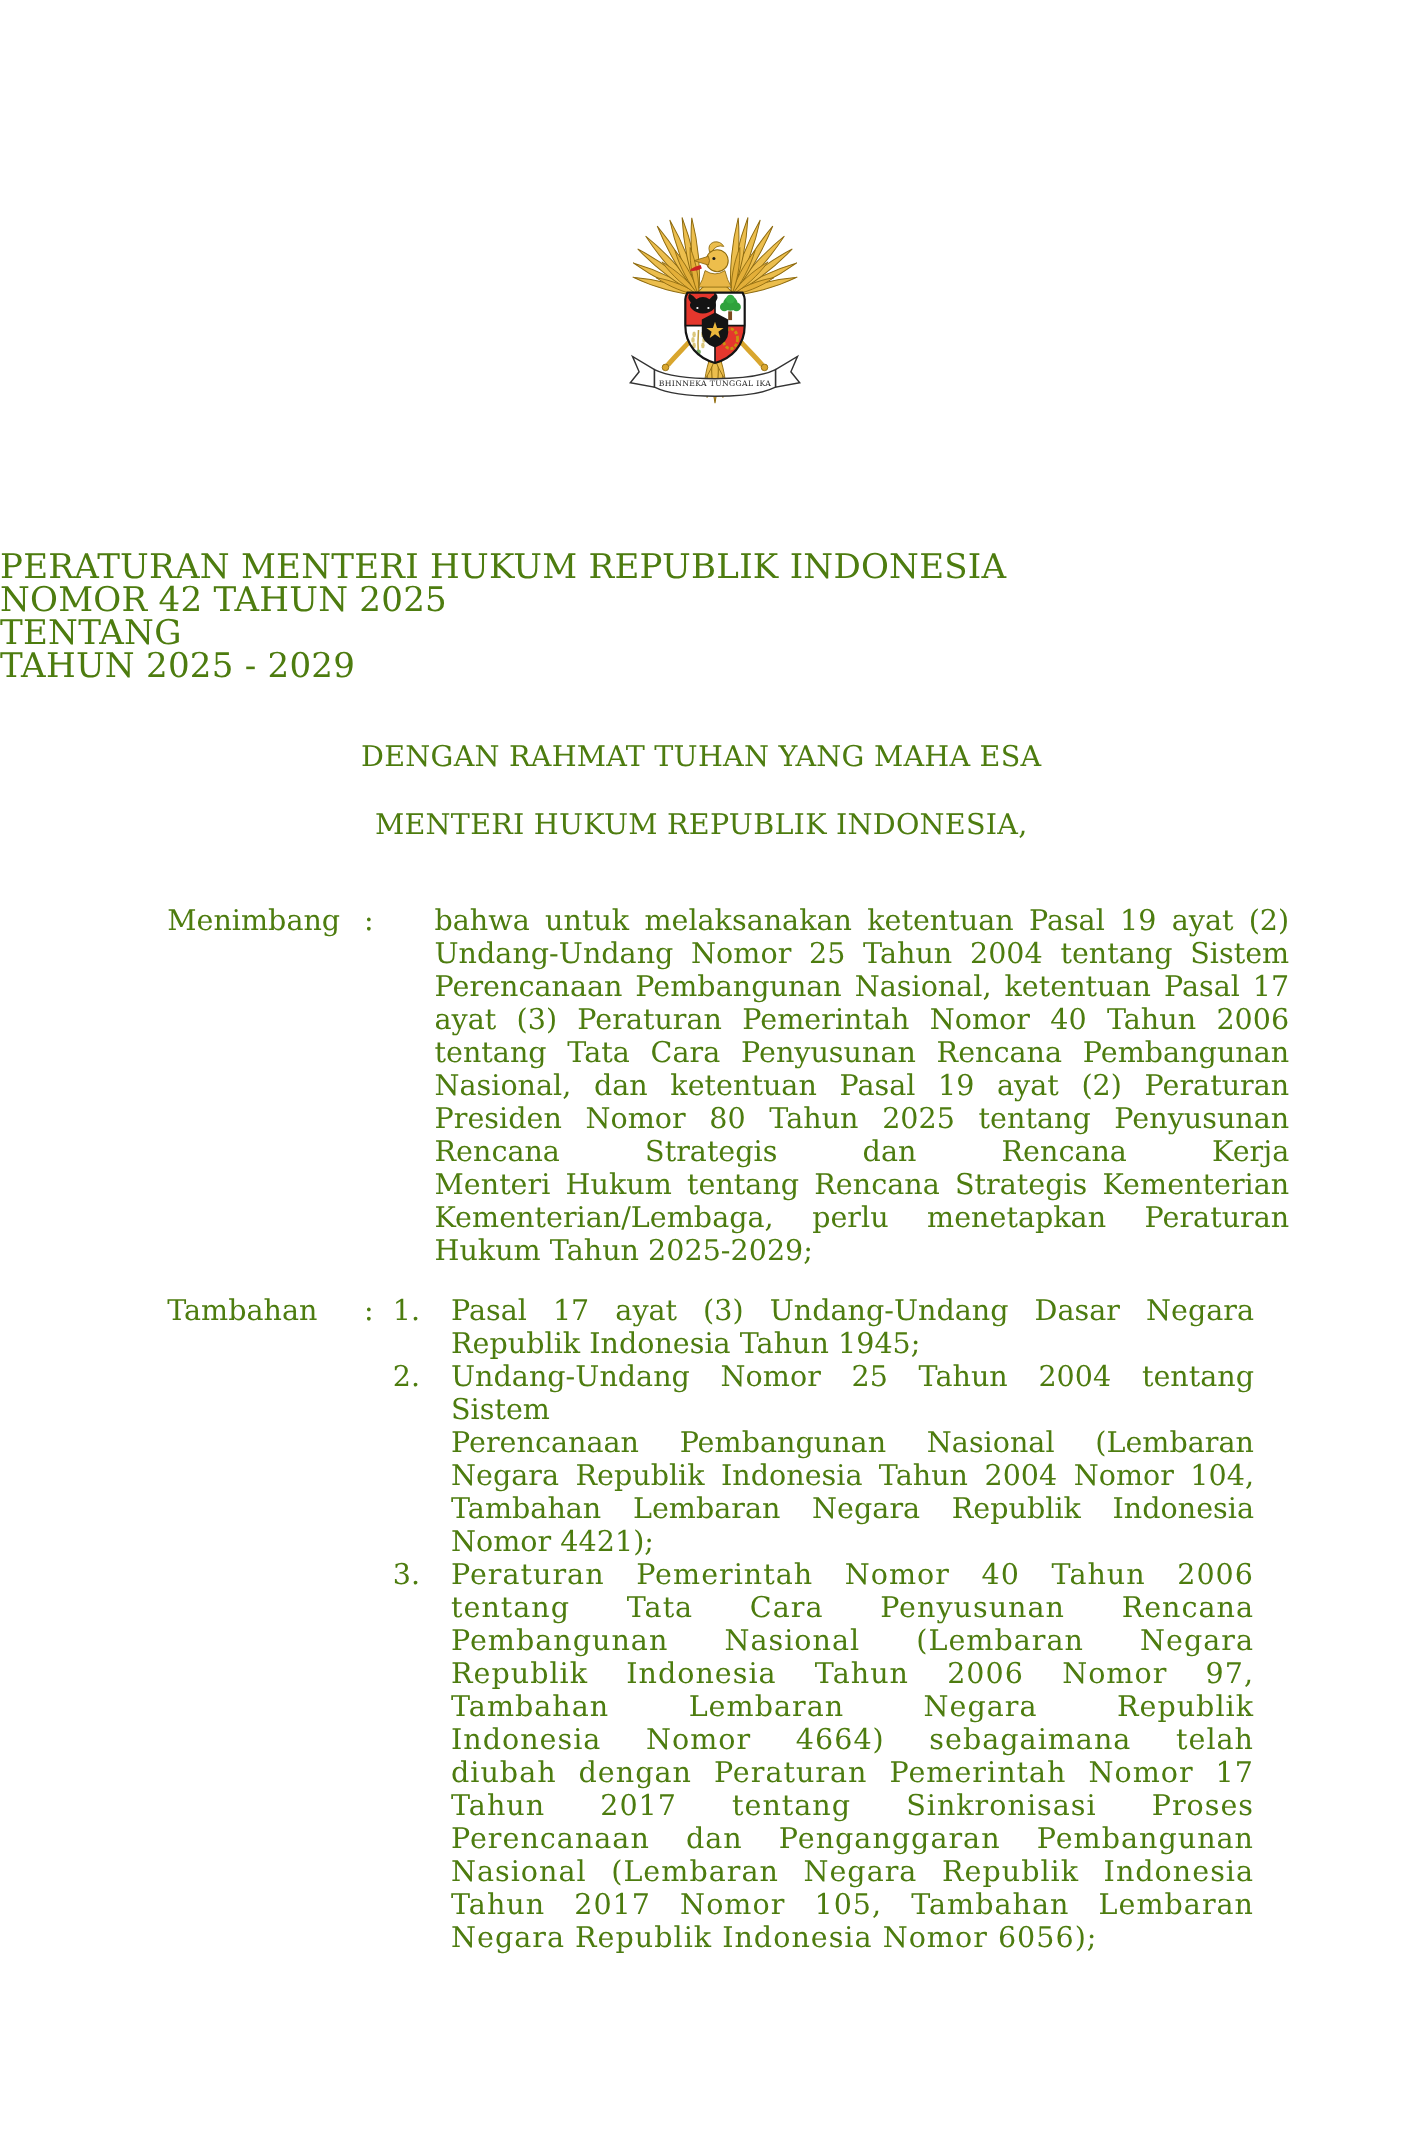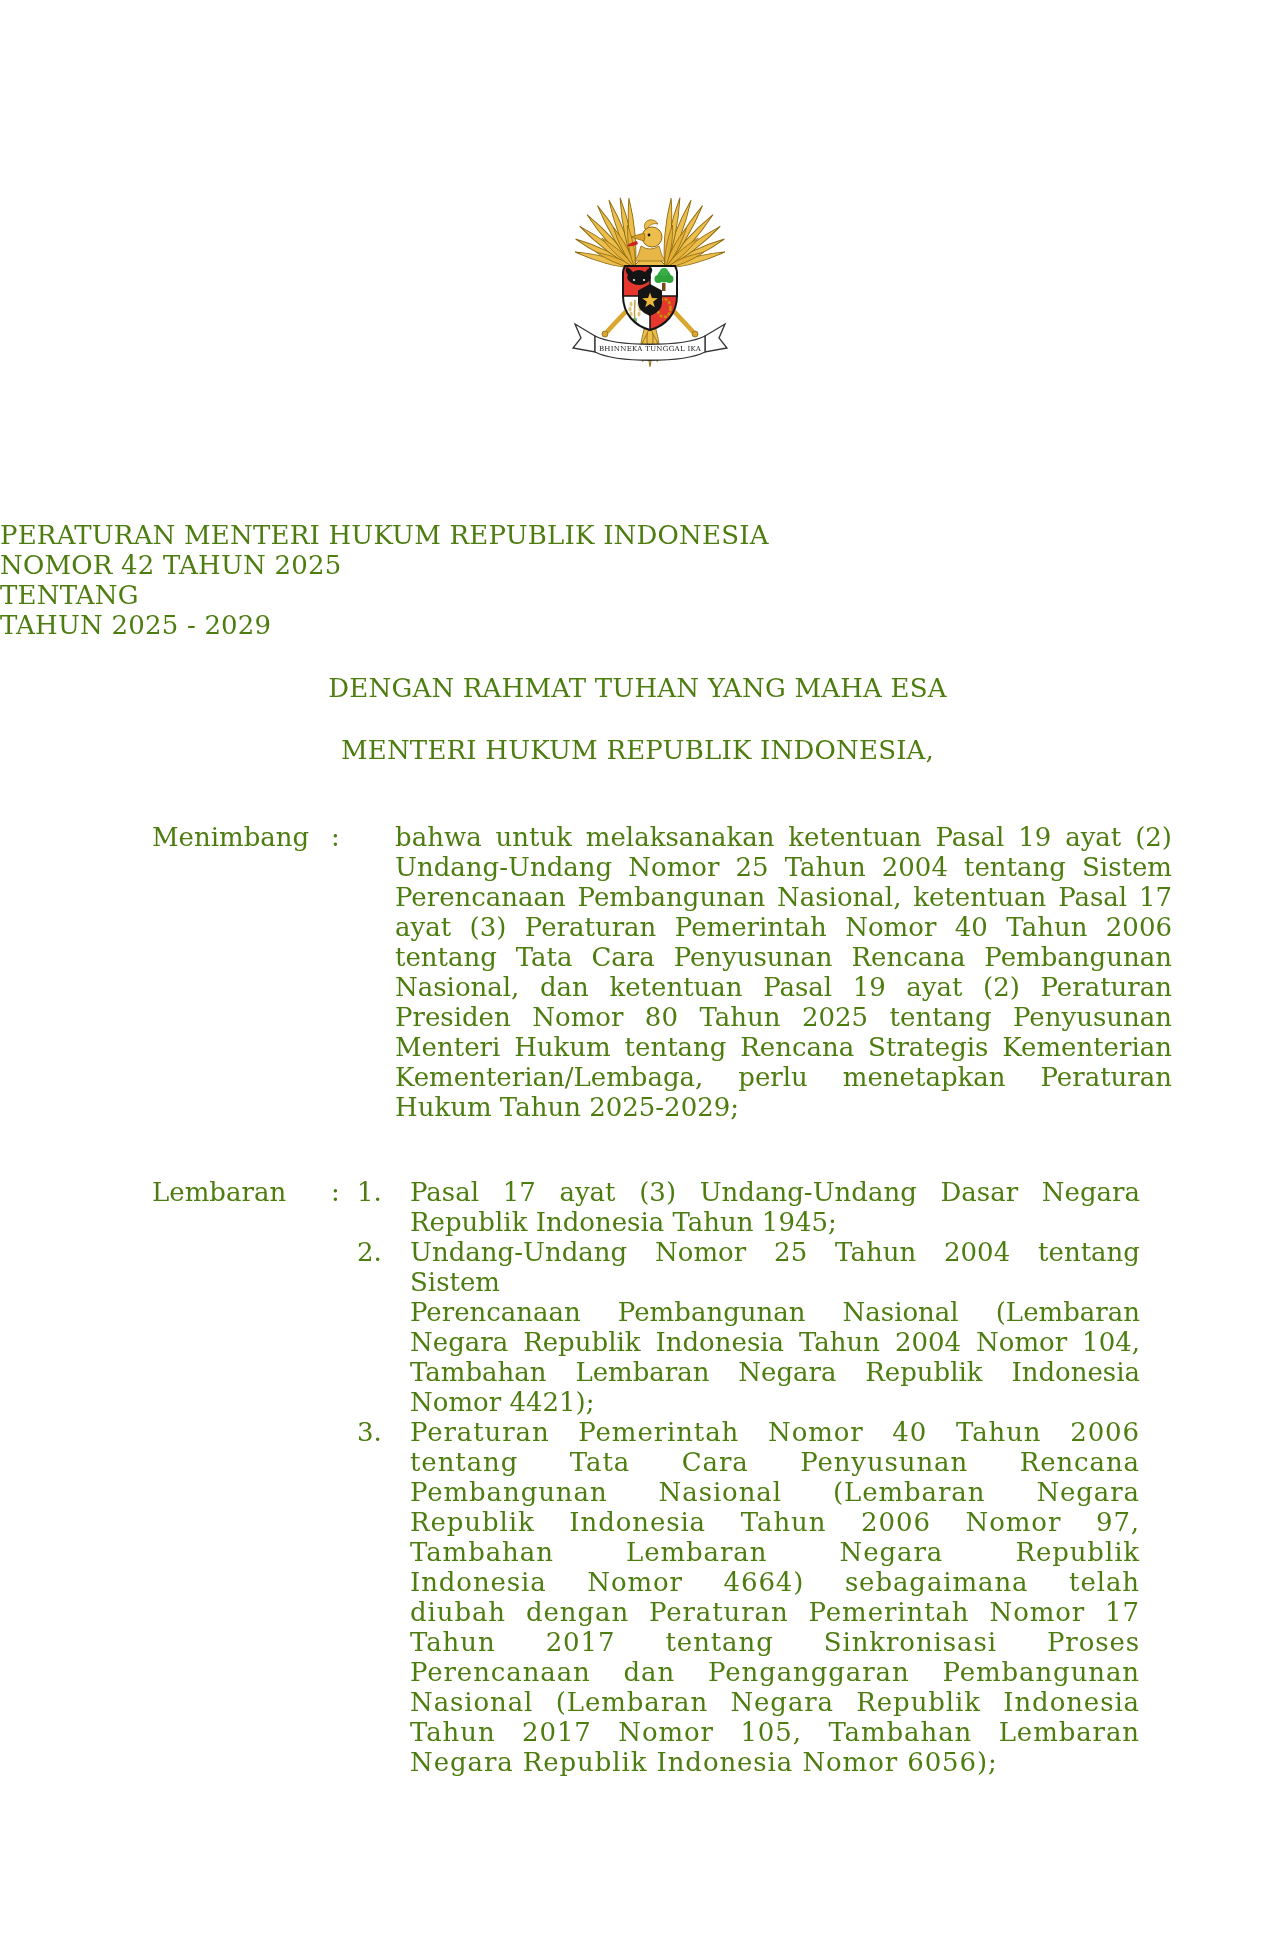--- a/index.html
+++ b/index.html
@@ -6,22 +6,22 @@
   .page{
     position:relative;
     width:1275px;height:1950px;
     background:#ffffff;
     font-family:"DejaVu Serif","Liberation Serif",serif;
     color:#4d7c0f;
     overflow:hidden;
   }
   .emblem{position:absolute;left:565px;top:188px;width:170px;height:182px;}
   .title-block{
-    position:absolute;left:0;top:520px;width:1275px;
-    text-align:center;font-size:26px;line-height:30px;
+    position:absolute;left:0;top:500px;width:1275px;
+    text-align:center;font-size:31px;line-height:30px;
     letter-spacing:0.2px;
   }
   .center-line{
     position:absolute;left:0;width:1275px;
     text-align:center;font-size:26px;line-height:30px;letter-spacing:0.2px;
   }
   .invocation{top:673px;}
   .authority{top:735px;}
   .section{position:absolute;left:0;width:1275px;font-size:26px;line-height:30px;}
   .sec-considering{top:822px;padding-left:32px;}
@@ -182,28 +182,29 @@
     <div class="side-label">Menimbang</div>
     <div class="side-colon">:</div>
     <div class="para">
         <div class="tline just">bahwa untuk melaksanakan ketentuan Pasal 19 ayat (2)</div>
         <div class="tline just">Undang-Undang Nomor 25 Tahun 2004 tentang Sistem</div>
         <div class="tline just">Perencanaan Pembangunan Nasional, ketentuan Pasal 17</div>
         <div class="tline just">ayat (3) Peraturan Pemerintah Nomor 40 Tahun 2006</div>
         <div class="tline just">tentang Tata Cara Penyusunan Rencana Pembangunan</div>
         <div class="tline just">Nasional, dan ketentuan Pasal 19 ayat (2) Peraturan</div>
         <div class="tline just">Presiden Nomor 80 Tahun 2025 tentang Penyusunan</div>
+        <div class="tline just">Rencana Strategis dan Rencana Kerja</div>
         <div class="tline just">Menteri Hukum tentang Rencana Strategis Kementerian</div>
         <div class="tline just">Kementerian/Lembaga, perlu menetapkan Peraturan</div>
         <div class="tline">Hukum Tahun 2025-2029;</div>
       </div>
   </div>
 
   <div class="section sec-legal">
-    <div class="side-label">Lembaran</div>
+    <div class="side-label">Tambahan</div>
     <div class="side-colon">:</div>
     <div class="items">
       <div class="item">
         <div class="num">1.</div>
         <div class="para-i">
             <div class="tline just">Pasal 17 ayat (3) Undang-Undang Dasar Negara</div>
             <div class="tline">Republik Indonesia Tahun 1945;</div>
           </div>
       </div>
       <div class="item">

